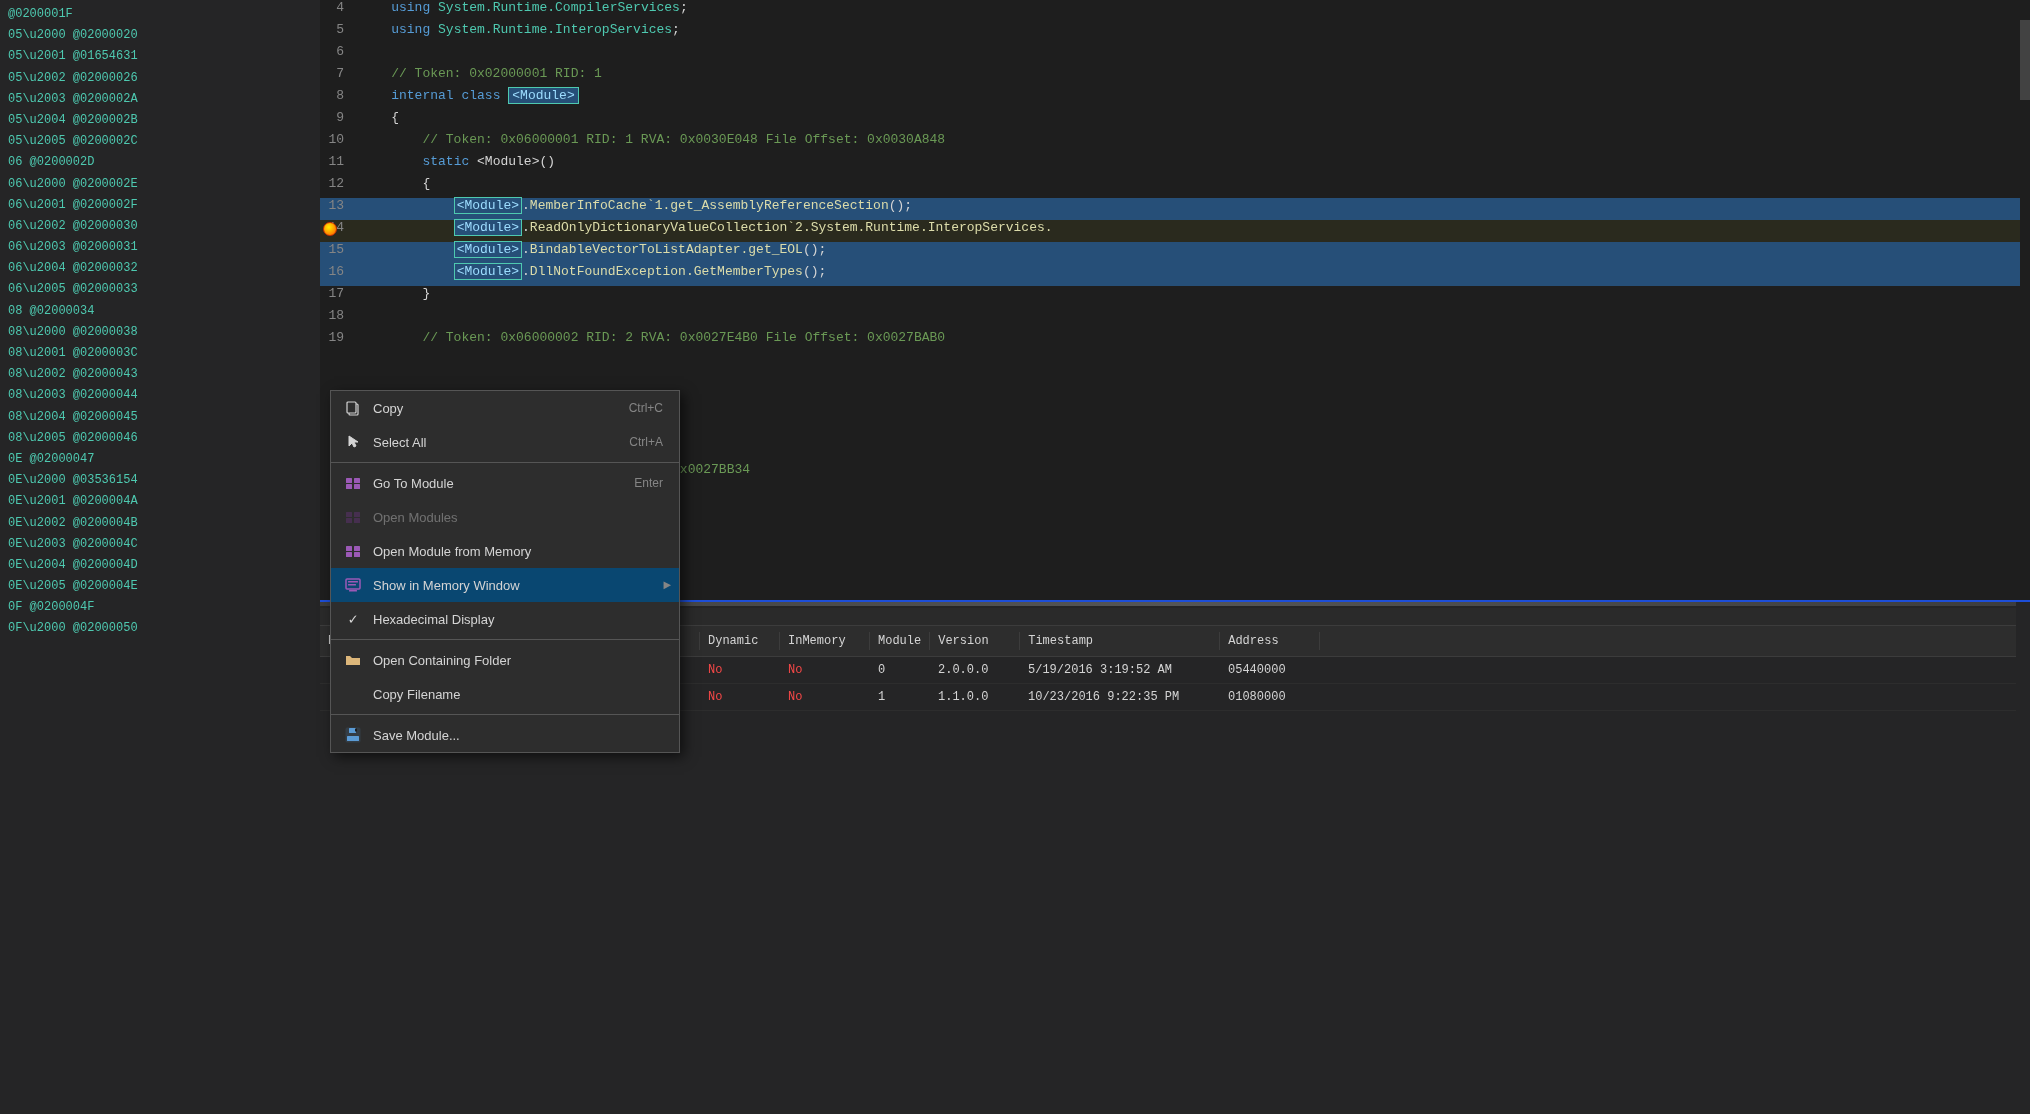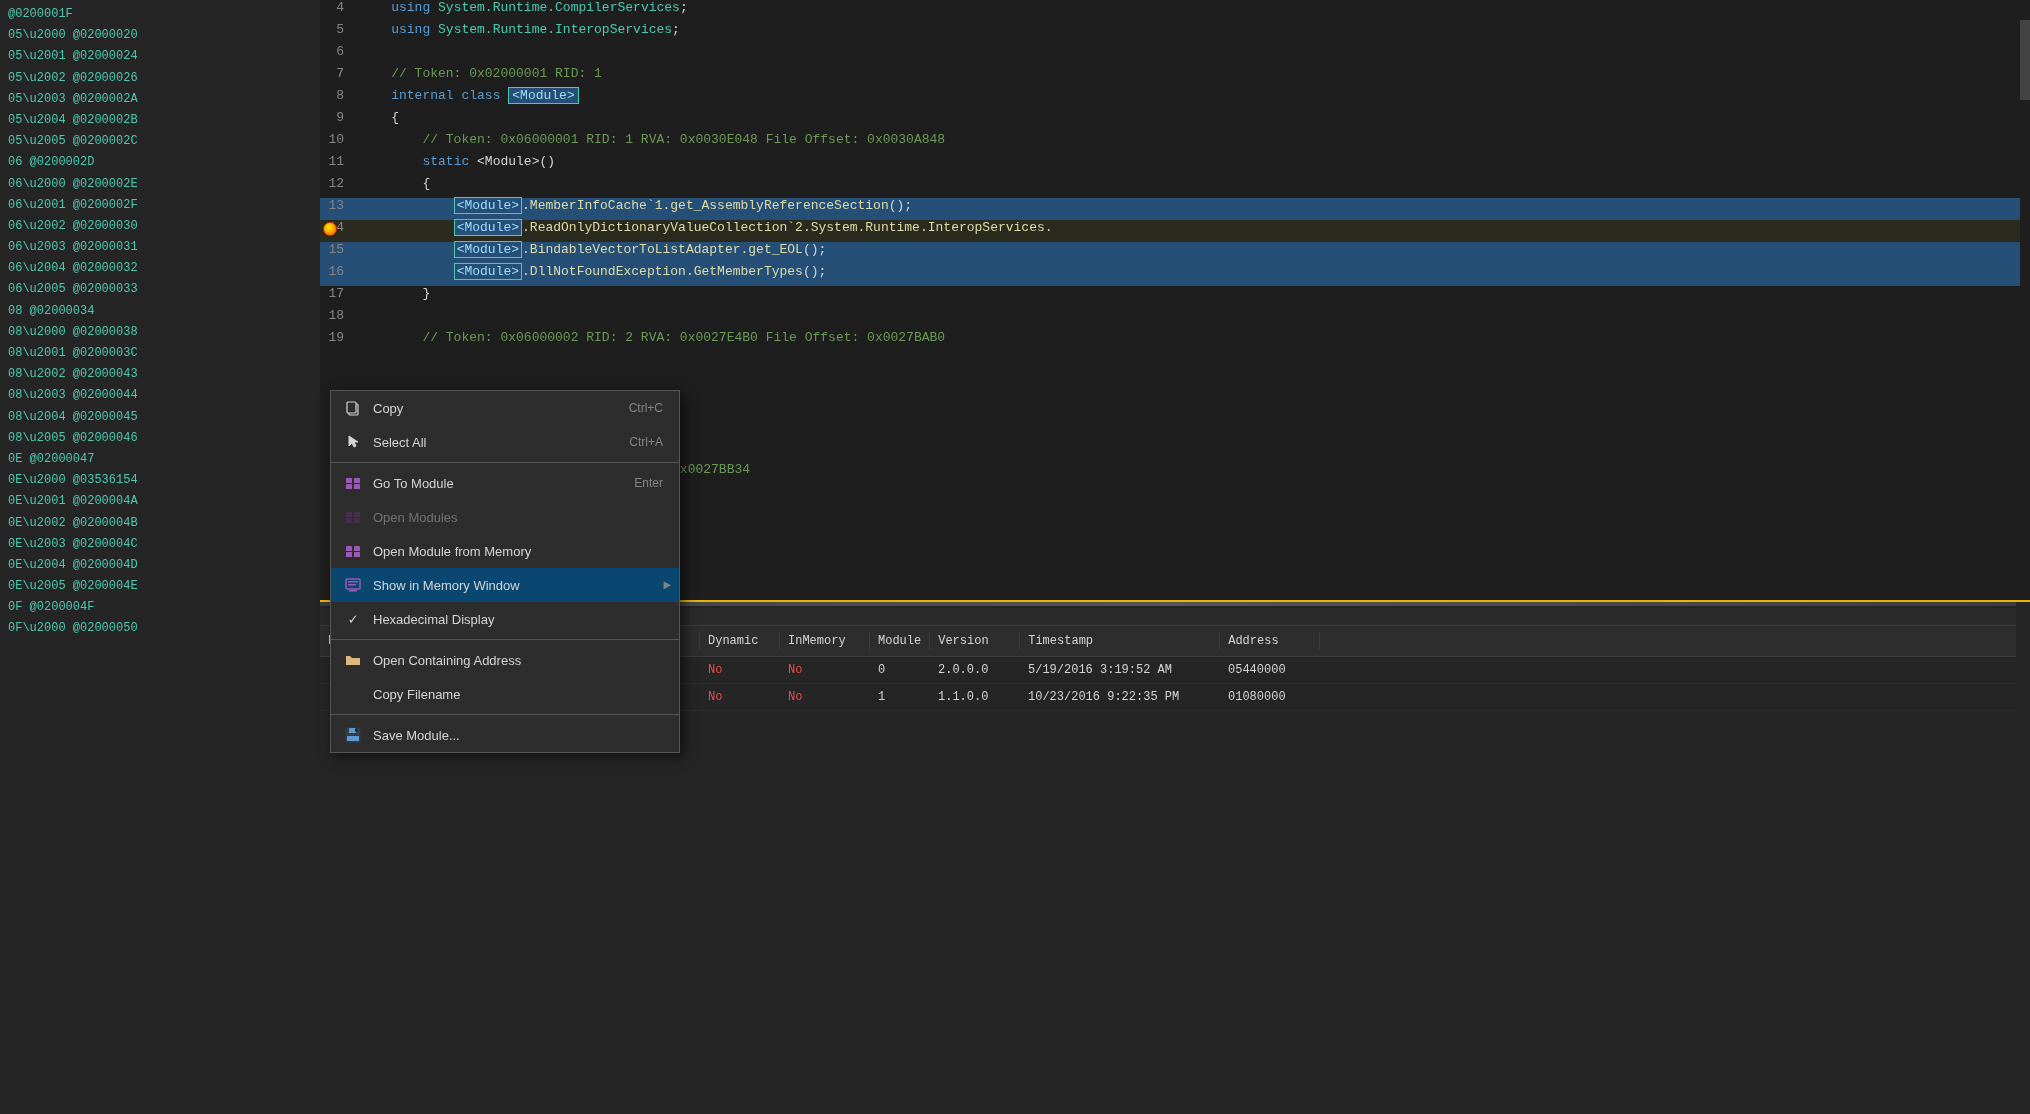--- a/index.html
+++ b/index.html
@@ -103,21 +103,21 @@
     }
 
     
     .bottom-panel {
       position: absolute;
       left: 320px;
       top: 600px;
       right: 0;
       height: 514px;
       background: #252526;
-      border-top: 2px solid #eab308;
+      border-top: 2px solid #1d4ed8;
     }
 
     .table-header {
       display: flex;
       background: #2d2d2d;
       border-bottom: 1px solid #3c3c3c;
       padding: 6px 0;
     }
 
     .table-header-cell {
@@ -237,21 +237,21 @@
       background: #252526;
     }
   </style>
 </head>
 <body>
 
 <div class="left-panel">
   <div class="token-list">
     <div class="token-item">@0200001F</div>
     <div class="token-item">05\u2000 @02000020</div>
-    <div class="token-item">05\u2001 @02000024</div>
+    <div class="token-item">05\u2001 @01654631</div>
     <div class="token-item">05\u2002 @02000026</div>
     <div class="token-item">05\u2003 @0200002A</div>
     <div class="token-item">05\u2004 @0200002B</div>
     <div class="token-item">05\u2005 @0200002C</div>
     <div class="token-item">06 @0200002D</div>
     <div class="token-item">06\u2000 @0200002E</div>
     <div class="token-item">06\u2001 @0200002F</div>
     <div class="token-item">06\u2002 @02000030</div>
     <div class="token-item">06\u2003 @02000031</div>
     <div class="token-item">06\u2004 @02000032</div>
@@ -473,21 +473,21 @@
 
   <div class="menu-separator"></div>
 
   <div class="menu-item">
     <div class="menu-icon">
       <svg width="16" height="16" viewBox="0 0 16 16">
         <path d="M1 4 L1 13 L15 13 L15 6 L7 6 L5 4 Z" fill="#dcb67a" stroke="none"></path>
         <rect x="1" y="6" width="14" height="7" rx="0.5" fill="#dcb67a" opacity="0.7"></rect>
       </svg>
     </div>
-    <span class="menu-label">Open Containing Address</span>
+    <span class="menu-label">Open Containing Folder</span>
     <span class="menu-shortcut"></span>
   </div>
 
   <div class="menu-item">
     <div class="menu-icon"></div>
     <span class="menu-label">Copy Filename</span>
     <span class="menu-shortcut"></span>
   </div>
 
   <div class="menu-separator"></div>

